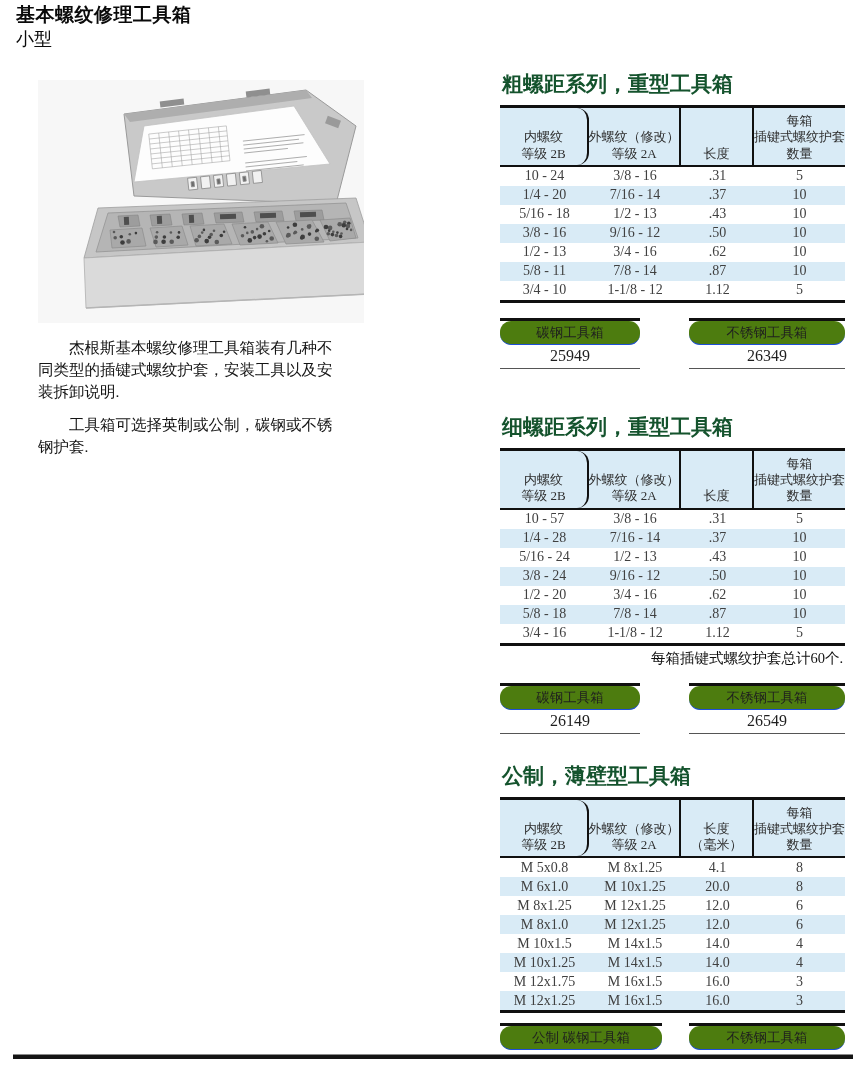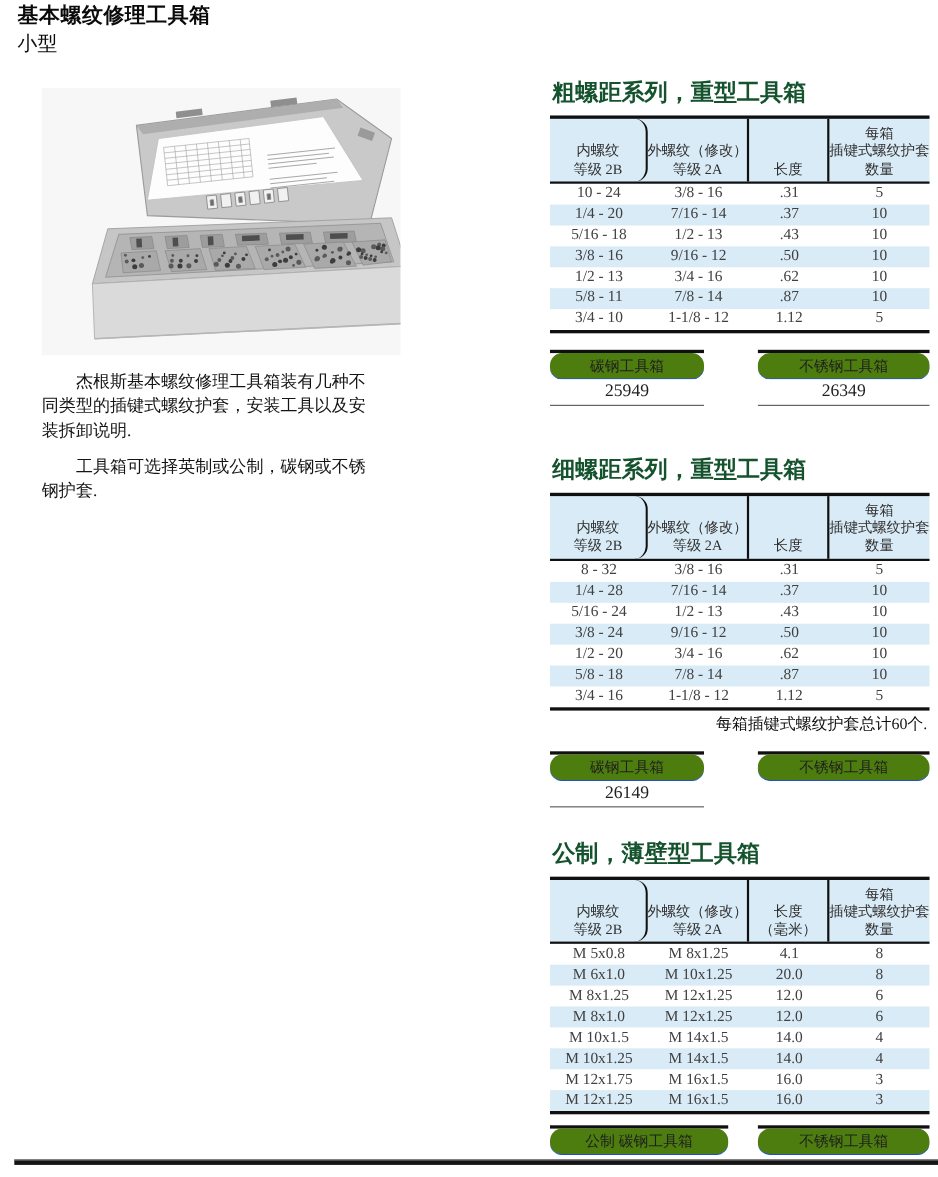--- a/index.html
+++ b/index.html
@@ -338,21 +338,21 @@
             <span>长度</span>
           </div>
           <div class="hd-cell c4">
             <span>每箱</span>
             <span>插键式螺纹护套</span>
             <span>数量</span>
           </div>
         </div>
         <div class="tbl-body">
           <div class="tbl-row">
-            <div class="cell c1">8 - 32</div>
+            <div class="cell c1">10 - 57</div>
             <div class="cell c2">3/8 - 16</div>
             <div class="cell c3">.31</div>
             <div class="cell c4">5</div>
           </div>
           <div class="tbl-row">
             <div class="cell c1">1/4 - 28</div>
             <div class="cell c2">7/16 - 14</div>
             <div class="cell c3">.37</div>
             <div class="cell c4">10</div>
           </div>
@@ -389,20 +389,21 @@
         </div>
       </div>
       <div class="footnote">每箱插键式螺纹护套总计60个.</div>
       <div class="boxes">
         <div class="pn-box b1">
           <div class="pn-label">碳钢工具箱</div>
           <div class="pn-num">26149</div>
         </div>
         <div class="pn-box b2">
           <div class="pn-label">不锈钢工具箱</div>
+          <div class="pn-num">26549</div>
         </div>
       </div>
     </section>
     <section class="spec-block s3">
       <h3 class="tbl-title">公制，薄壁型工具箱</h3>
       <div class="tbl">
         <div class="tbl-head">
           <div class="hd-cell c1">
             <span>内螺纹</span>
             <span>等级 2B</span>

